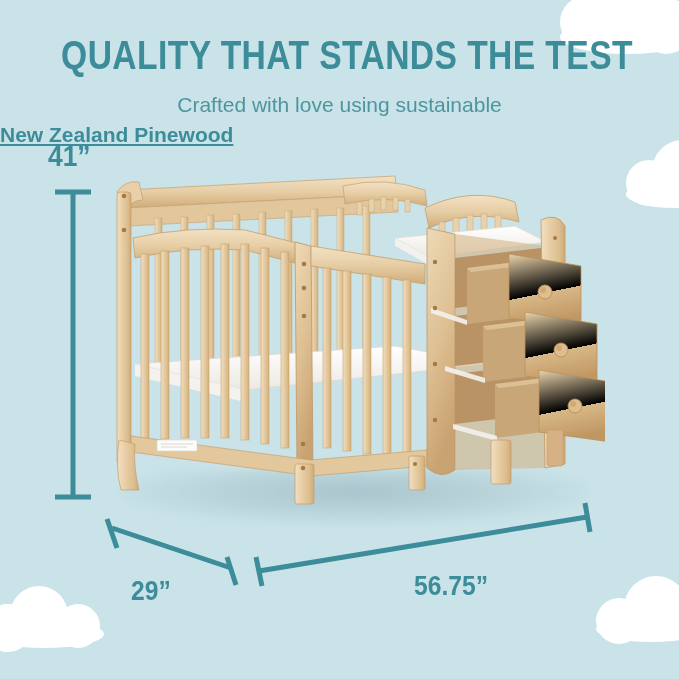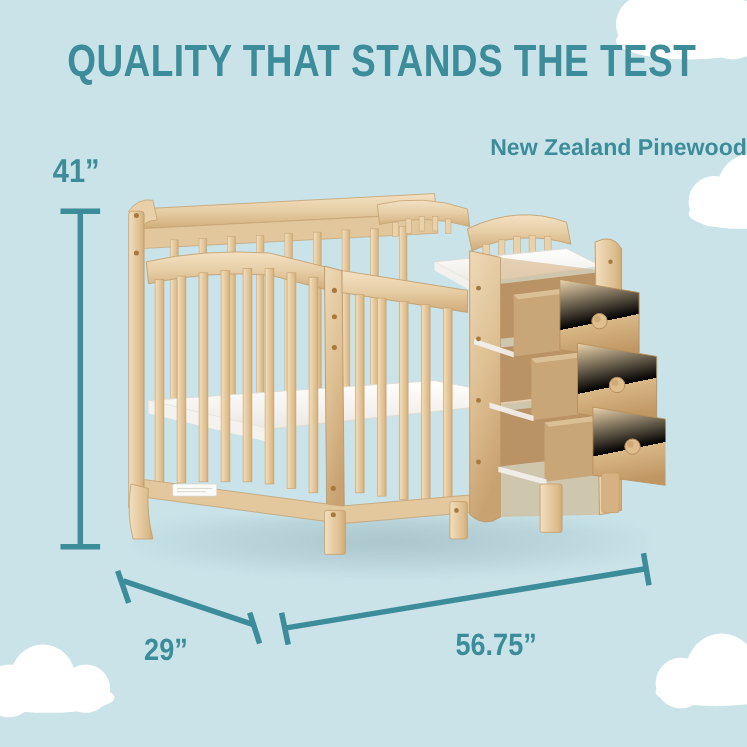--- a/index.html
+++ b/index.html
@@ -56,25 +56,26 @@
     text-align: center;
     font-size: 21px;
     color: #4f95a0;
     white-space: nowrap;
   }
   #subtitle2 {
     position: absolute;
     left: 0;
     top: 123px;
     width: 679px;
-    text-align: right;
+    text-align: left;
     font-size: 21px;
     font-weight: bold;
     color: #3c8c99;
     white-space: nowrap;
+    text-decoration: underline;
   }
 
   
   .dim-label {
     position: absolute;
     font-family: "Liberation Sans Narrow", "Liberation Sans", sans-serif;
     font-weight: bold;
     color: #3c8c99;
     white-space: nowrap;
     transform: scaleX(0.88);
@@ -127,20 +128,21 @@
     <span style="left:0px;  top:34px; width:120px; height:28px;"></span>
   </div>
 
   <div class="cloud" style="left:596px; top:576px; width:120px; height:66px;">
     <span style="left:0px;  top:22px; width:46px; height:46px;"></span>
     <span style="left:28px; top:0px;  width:64px; height:64px;"></span>
     <span style="left:0px;  top:40px; width:110px; height:26px;"></span>
   </div>
 
   <div id="headline">QUALITY THAT STANDS THE TEST</div>
+  <div id="subtitle1">Crafted with love using sustainable</div>
   <div id="subtitle2">New Zealand Pinewood</div>
 
   <div class="dim-label" id="label-height">41”</div>
   <div class="dim-label" id="label-depth">29”</div>
   <div class="dim-label" id="label-width">56.75”</div>
 
   <svg width="679" height="679" style="position:absolute;left:0;top:0;">
     <g stroke="#3c8c99" stroke-width="5" stroke-linecap="butt" fill="none">
 
       <line x1="73" y1="192" x2="73" y2="497"></line>

